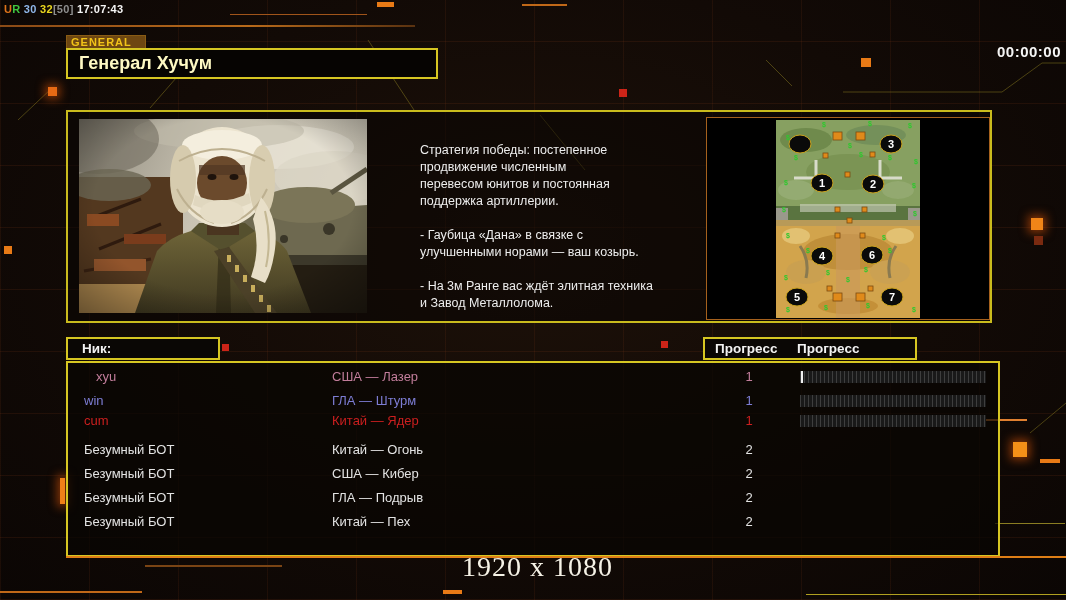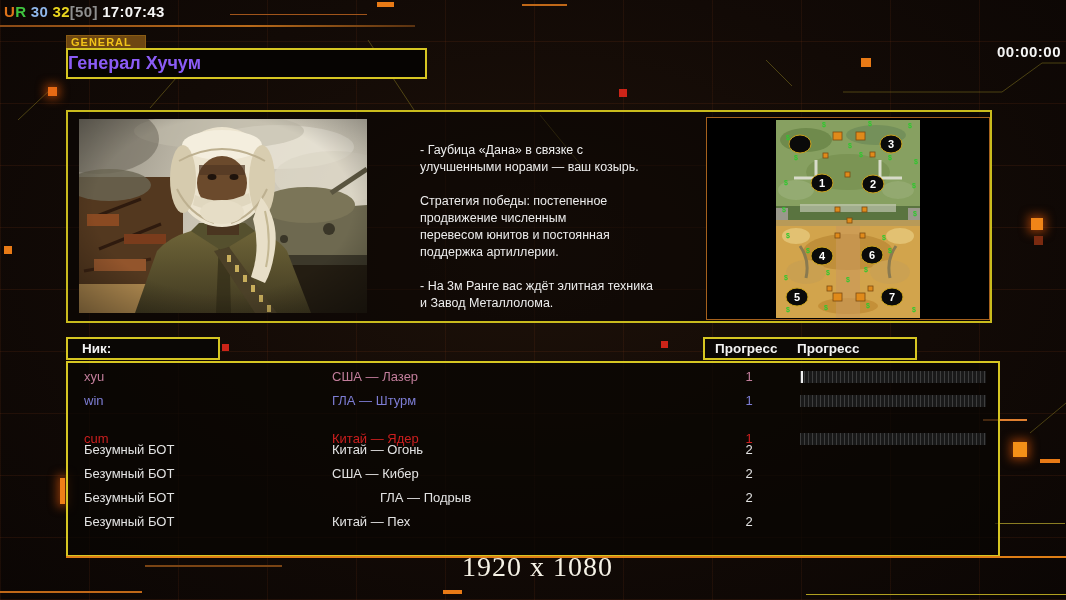--- a/index.html
+++ b/index.html
@@ -7,30 +7,30 @@
     background:radial-gradient(ellipse at 50% 42%, #1d1109 0%, #120a06 55%, #0b0604 100%);
     font-family:"Liberation Sans",sans-serif;}
   .grid{position:absolute;inset:0;pointer-events:none;
     background-image:
       repeating-linear-gradient(0deg, rgba(165,72,28,0.13) 0 1px, transparent 1px 62px),
       repeating-linear-gradient(90deg, rgba(165,72,28,0.11) 0 1px, transparent 1px 89px);}
   .deco-svg{position:absolute;inset:0;pointer-events:none;}
   .sq{position:absolute;}
   .glow{box-shadow:0 0 10px 3px rgba(230,90,10,0.55);}
   
-  .status{position:absolute;left:4px;top:3px;font-weight:bold;font-size:15px;letter-spacing:.3px;white-space:pre;}
+  .status{position:absolute;left:4px;top:3px;font-weight:bold;font-size:11px;letter-spacing:.3px;white-space:pre;}
   .timer{position:absolute;right:5px;top:3px;font-weight:bold;font-size:15px;color:#f5f5f5;letter-spacing:.5px;margin-top:40px;}
   .underline-top{position:absolute;left:0;top:25px;width:415px;height:2px;
     background:linear-gradient(90deg,#8a4a16,#b86a1a 60%,#5a3210);}
   
   .general-tag{position:absolute;left:66px;top:35px;width:74px;height:14px;background:#6e4712;
     border:1px solid #8a5c14;color:#f2c318;font-size:11px;font-weight:bold;line-height:13px;
     padding-left:4px;letter-spacing:1px;}
   .title-box{position:absolute;left:66px;top:48px;width:357px;height:27px;background:#060402;
-    border:2px solid #d6c622;color:#8b5cf6;font-size:18px;font-weight:bold;line-height:27px;}
+    border:2px solid #d6c622;color:#fef9c3;font-size:18px;font-weight:bold;line-height:27px;padding-left:11px;}
   
   .main-panel{position:absolute;left:66px;top:110px;width:922px;height:209px;
     border:2px solid #c9bb1d;background:rgba(10,6,3,0.55);}
   .portrait{position:absolute;left:11px;top:7px;width:288px;height:194px;background:#000;}
   .strategy{position:absolute;left:352px;top:30px;width:290px;color:#ededed;font-size:12.5px;line-height:17px;}
   .strategy p{margin:0 0 17px 0;white-space:pre-line;}
   .map-panel{position:absolute;left:638px;top:5px;width:282px;height:201px;background:#000;border:1px solid #a5611d;}
   .map-panel svg{position:absolute;left:69px;top:2px;}
   
   .hdr{position:absolute;height:19px;border:2px solid #d6c622;background:#0a0705;color:#f2f2f2;
@@ -175,26 +175,26 @@
         <ellipse cx="155" cy="58" rx="4.5" ry="3" fill="#1e130c"></ellipse>
         <path d="M116,76 Q143,88 170,74 L172,84 Q143,98 114,86 Z" fill="#e0d7bf"></path>
         <ellipse cx="143" cy="93" rx="22" ry="12" fill="#e6ddc6"></ellipse>
         <path d="M182,78 Q200,100 196,130 Q193,152 186,164 L172,158 Q182,130 174,100 Z" fill="#e8dfc8"></path>
         <path d="M186,92 Q193,120 187,148" stroke="#c4b894" stroke-width="2" fill="none"></path>
         <rect width="288" height="194" fill="url(#vig)"></rect>
       </svg>
     </div>
 
     <div class="strategy">
-      <p>- Гаубица «Дана» в связке с
-улучшенными норами — ваш козырь.</p>
       <p>Стратегия победы: постепенное
 продвижение численным
 перевесом юнитов и постоянная
 поддержка артиллерии.</p>
+      <p>- Гаубица «Дана» в связке с
+улучшенными норами — ваш козырь.</p>
       <p>- На 3м Ранге вас ждёт элитная техника
 и Завод Металлолома.</p>
     </div>
 
     <div class="map-panel">
       <svg width="144" height="198" viewBox="0 0 144 198">
 
         <rect x="0" y="0" width="144" height="102" fill="#87a061"></rect>
         <ellipse cx="30" cy="20" rx="26" ry="12" fill="#6f8a4c"></ellipse>
         <ellipse cx="100" cy="15" rx="30" ry="10" fill="#74905a"></ellipse>
@@ -283,52 +283,52 @@
     <span>Ник:</span>
   </div>
   <div class="hdr hdr-team">
     <span>Прогресс</span>
     <span class="h2">Прогресс</span>
   </div>
 
   <div class="table-panel">
     <div id="player-rows">
         <div class="prow" style="top: 2px;">
-          <span class="nick" style="color: rgb(194, 125, 155);">xyu</span>
+          <span class="nick" style="color: rgb(194, 125, 155); margin-left: 12px;">xyu</span>
           <span class="gen" style="color: rgb(194, 125, 155);">США — Лазер</span>
           <span class="team" style="color: rgb(194, 125, 155);">1</span>
           <div class="bar">
             <div class="tick"></div>
           </div>
         </div>
         <div class="prow" style="top: 26.2px;">
           <span class="nick" style="color: rgb(125, 125, 212);">win</span>
           <span class="gen" style="color: rgb(125, 125, 212);">ГЛА — Штурм</span>
           <span class="team" style="color: rgb(125, 125, 212);">1</span>
           <div class="bar"></div>
         </div>
-        <div class="prow" style="top: 64px; padding-left: 36px;">
+        <div class="prow" style="top: 46px; padding-left: 36px;">
           <span class="nick" style="color: rgb(204, 31, 31);">cum</span>
           <span class="gen" style="color: rgb(204, 31, 31);">Китай — Ядер</span>
           <span class="team" style="color: rgb(204, 31, 31);">1</span>
           <div class="bar"></div>
         </div>
         <div class="prow" style="top: 74.6px;">
           <span class="nick" style="color: rgb(227, 227, 227);">Безумный БОТ</span>
           <span class="gen" style="color: rgb(227, 227, 227);">Китай — Огонь</span>
           <span class="team" style="color: rgb(227, 227, 227);">2</span>
         </div>
         <div class="prow" style="top: 98.8px;">
           <span class="nick" style="color: rgb(227, 227, 227);">Безумный БОТ</span>
           <span class="gen" style="color: rgb(227, 227, 227);">США — Кибер</span>
           <span class="team" style="color: rgb(227, 227, 227);">2</span>
         </div>
         <div class="prow" style="top: 123px;">
           <span class="nick" style="color: rgb(227, 227, 227);">Безумный БОТ</span>
-          <span class="gen" style="color: rgb(227, 227, 227); margin-left: 48px;">ГЛА — Подрыв</span>
+          <span class="gen" style="color: rgb(227, 227, 227);">ГЛА — Подрыв</span>
           <span class="team" style="color: rgb(227, 227, 227);">2</span>
         </div>
         <div class="prow" style="top: 147.2px;">
           <span class="nick" style="color: rgb(227, 227, 227);">Безумный БОТ</span>
           <span class="gen" style="color: rgb(227, 227, 227);">Китай — Пех</span>
           <span class="team" style="color: rgb(227, 227, 227);">2</span>
         </div>
       </div>
   </div>
 

